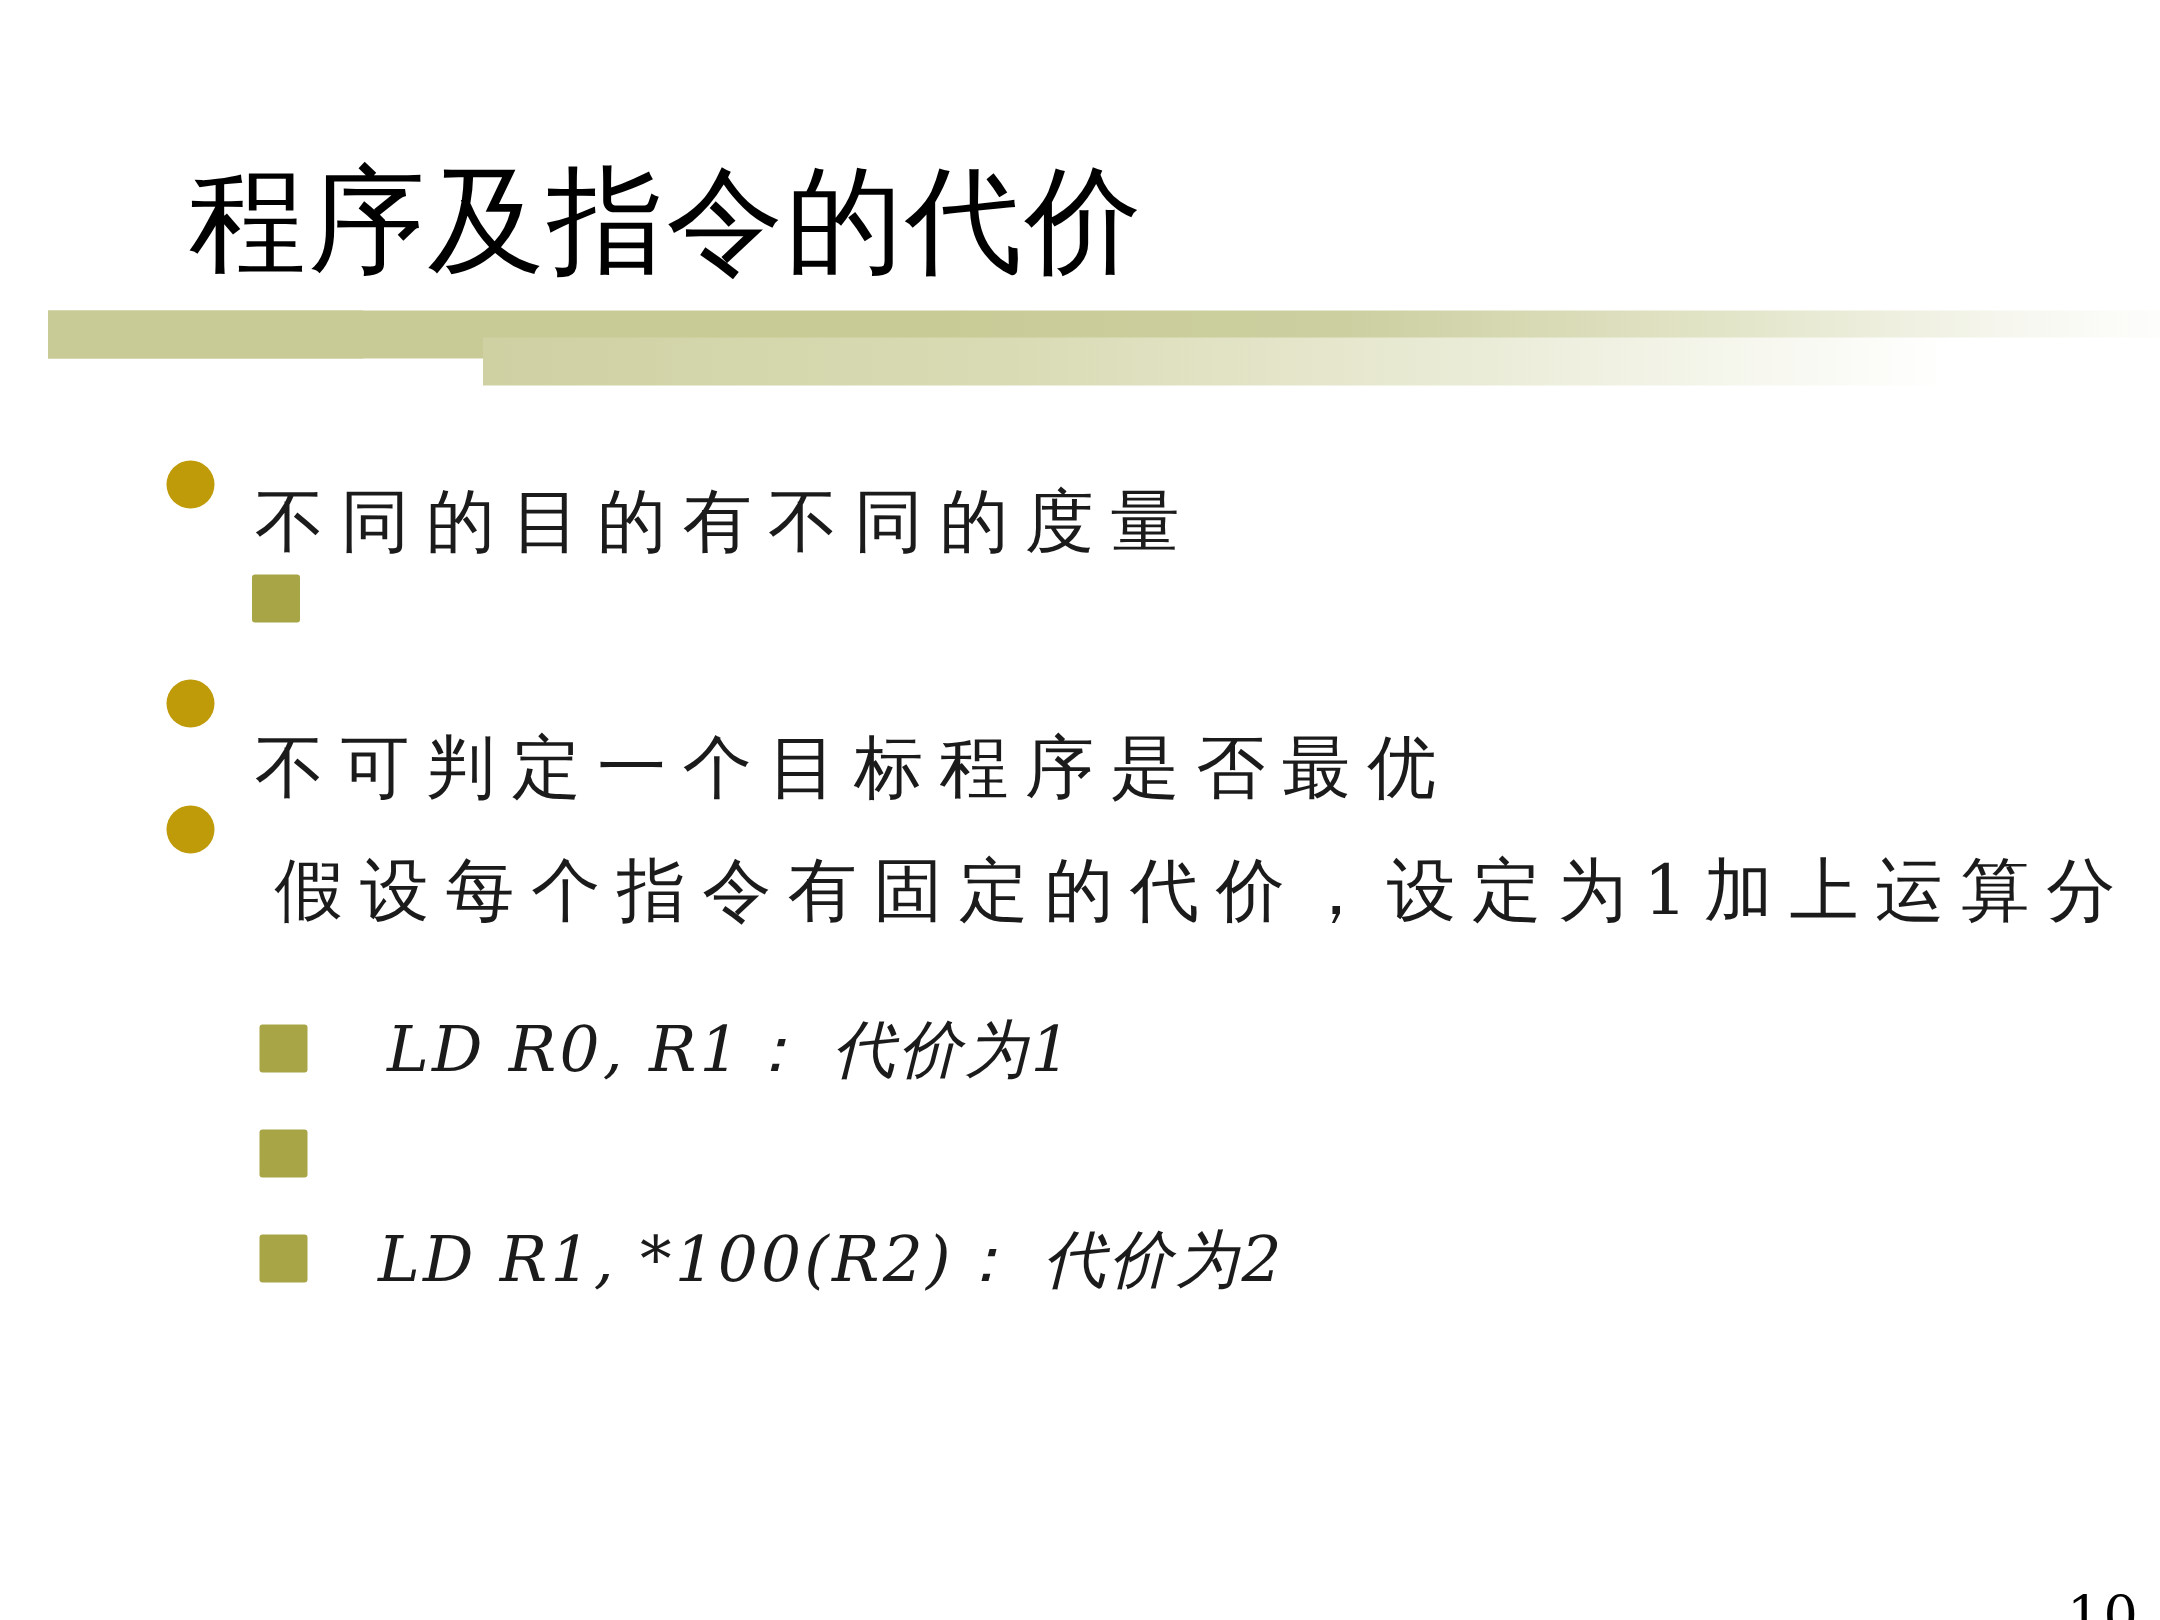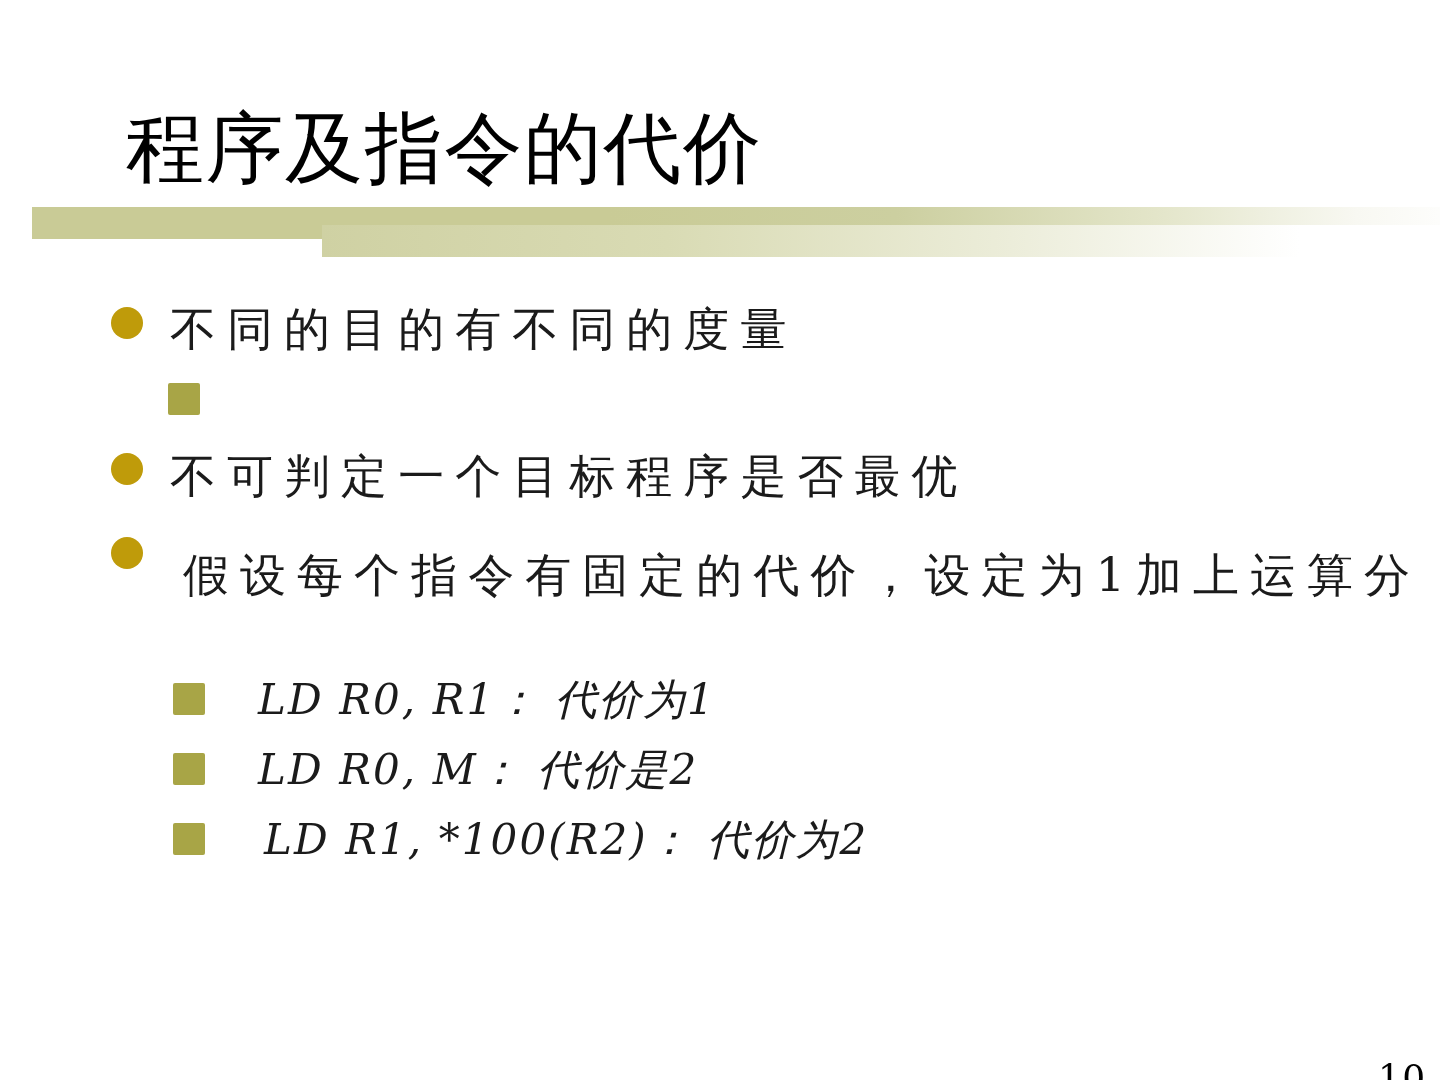--- a/index.html
+++ b/index.html
@@ -48,20 +48,21 @@
   }
   .textline {
     position: absolute;
     color: #1b1b1b;
     white-space: nowrap;
   }
   .level1 {
     font-size: 46px;
     letter-spacing: 0.24em;
     line-height: 66px;
+    margin-top: 18px;
   }
   .level2 {
     font-size: 40px;
     letter-spacing: 0.28em;
     line-height: 54px;
   }
   .level2-code {
     font-size: 42px;
     letter-spacing: 0.05em;
     line-height: 56px;
@@ -89,25 +90,25 @@
   
   #dot-1  { left: 79px;  top: 275px; }
   #dot-2  { left: 79px;  top: 421px; }
   #dot-3  { left: 79px;  top: 505px; }
   #dash-1 { left: 136px; top: 351px; }
   #dash-2 { left: 141px; top: 651px; }
   #dash-3 { left: 141px; top: 721px; }
   #dash-4 { left: 141px; top: 791px; }
   #line-b1     { left: 122px; top: 248px; }
   #line-b1sub  { left: 170px; top: 326px; }
-  #line-b2     { left: 122px; top: 395px; }
+  #line-b2     { left: 122px; top: 412px; }
   #block-b3    { left: 119px; top: 478px; }
   #line-ld1    { left: 210px; top: 624px; }
   #line-ld2    { left: 210px; top: 694px; }
-  #line-ld3    { left: 216px; top: 764px; }
+  #line-ld3    { left: 204px; top: 764px; }
 </style>
 </head>
 <body>
 
 <div class="slide">
 
   <h1 class="title">程序及指令的代价</h1>
 
   <div class="bar-left-chunk"></div>
   <div class="bar-main"></div>
@@ -123,20 +124,19 @@
 
   <span class="bullet-dot" id="dot-3"></span>
   <div class="textline level1" id="block-b3">
     <div>假设每个指令有固定的代价，设定为1加上运算分</div>
   </div>
 
   <span class="bullet-dash" id="dash-2"></span>
   <div class="textline level2-code" id="line-ld1">LD R0, R1： 代价为1</div>
 
   <span class="bullet-dash" id="dash-3"></span>
-  <div class="textline level2-code" id="line-ld2">LD R0, M： 代价是2</div>
 
   <span class="bullet-dash" id="dash-4"></span>
   <div class="textline level2-code" id="line-ld3">LD R1, *100(R2)： 代价为2</div>
 
   <div class="page-number">10</div>
 
 </div>
 
 </body></html>

